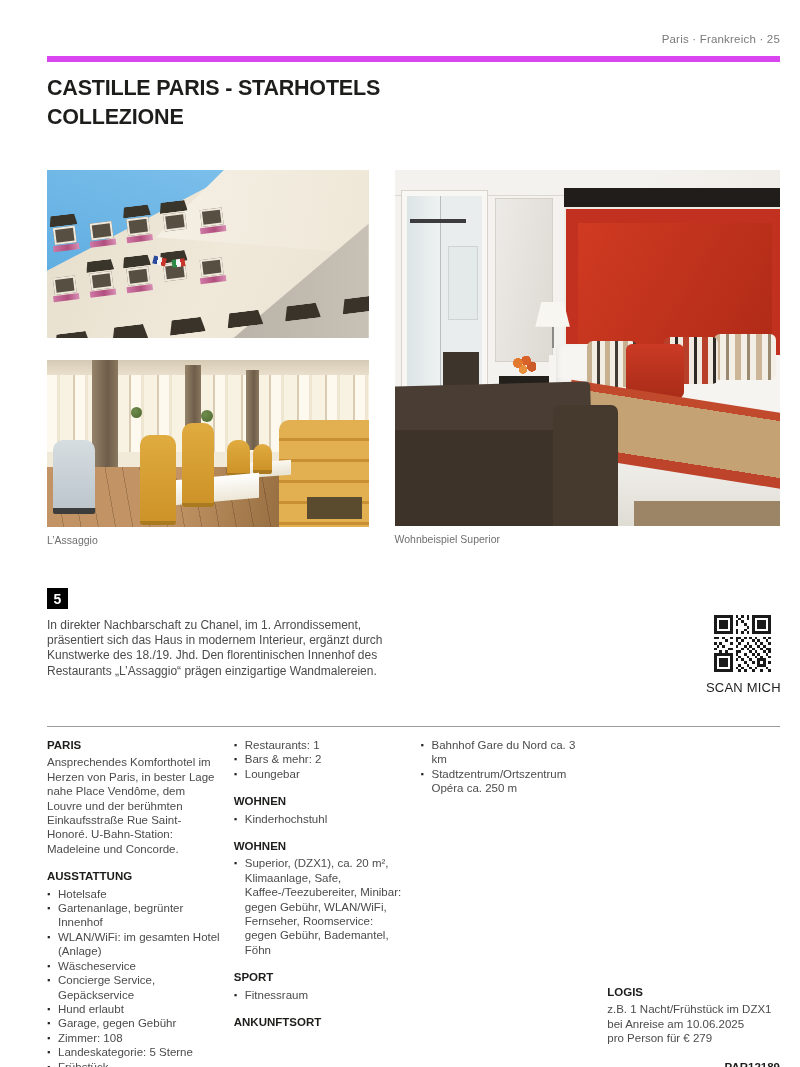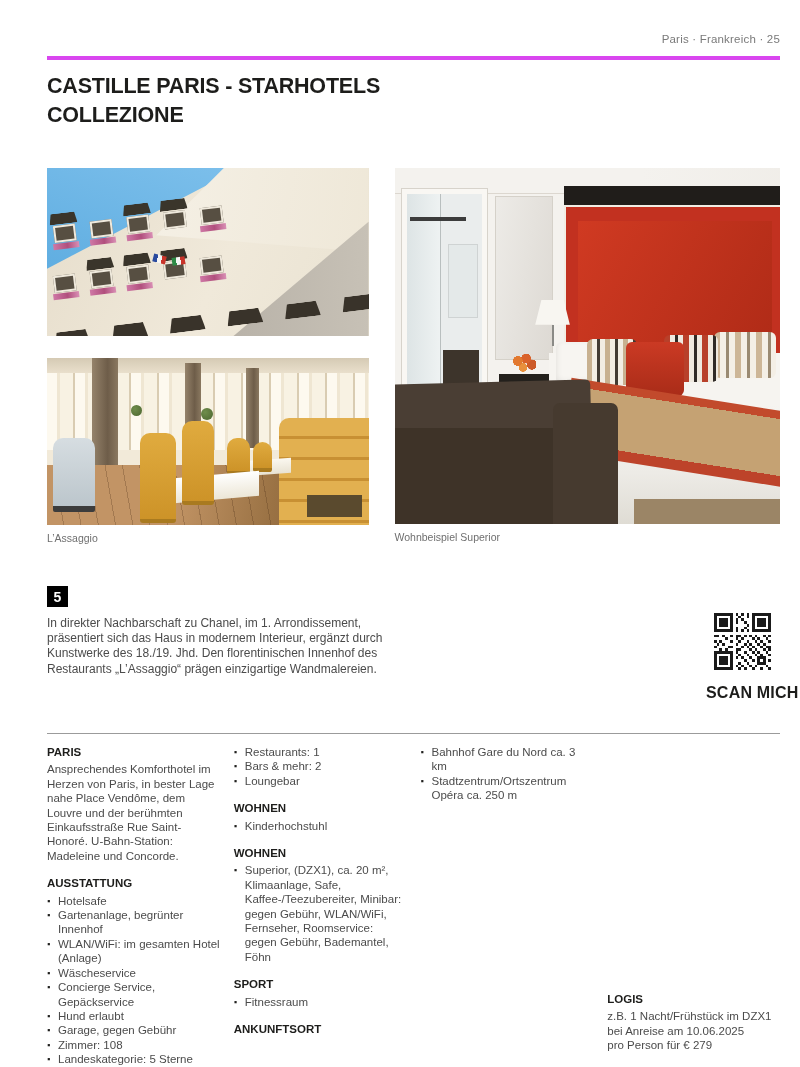--- a/index.html
+++ b/index.html
@@ -7,21 +7,21 @@
   body {
     width:800px; height:1067px;
     font-family:"Liberation Sans", sans-serif;
     color:#4b4b4b; overflow:hidden;
   }
   .page { width:800px; height:1067px; padding:0 20px 0 47px; position:relative; }
 
   
   .header {
     padding-top:33px; padding-bottom:11px;
-    border-bottom:4px solid #d946ef;
+    border-bottom:6px solid #d946ef;
     text-align:right; font-size:11.5px; color:#7a7a7a; letter-spacing:.2px;
   }
   .title {
     margin-top:12px; max-width:440px;
     font-size:21.5px; line-height:29px; font-weight:700;
     color:#1d1d1b; letter-spacing:-0.2px;
   }
 
   
   .photos { display:flex; gap:26px; margin-top:38px; }
@@ -107,21 +107,21 @@
   
   .intro { display:flex; margin-top:42px; }
   .intro-left { width:380px; }
   .badge {
     width:21px; height:21px; background:#000; color:#fff;
     font-size:14px; font-weight:700; display:flex; align-items:center; justify-content:center;
   }
   .description { margin-top:9px; width:352px; font-size:12px; line-height:15.2px; color:#4b4b4b; }
   .qr-block { margin-left:auto; margin-right:2px; margin-top:27px; width:72px; text-align:center; }
   .qr-block svg { display:block; margin:0 auto; background:#fff; }
-  .qr-label { margin-top:14px; font-size:16px; color:#1d1d1b; letter-spacing:.2px; white-space:nowrap;font-weight:bold; }
+  .qr-label { margin-top:8px; font-size:13px; color:#1d1d1b; letter-spacing:.2px; white-space:nowrap; }
 
   
   .details {
     margin-top:31px; border-top:1px solid #9b9b9b; padding-top:11px;
     display:grid; grid-template-columns:repeat(4,1fr); column-gap:14px;
     font-size:11.5px; line-height:14.4px;
   }
   .sec { font-size:11.5px; font-weight:700; color:#1d1d1b; margin:13px 0 3px; }
   .sec.mt0 { margin-top:0; }
   .body-text { color:#4b4b4b; }

